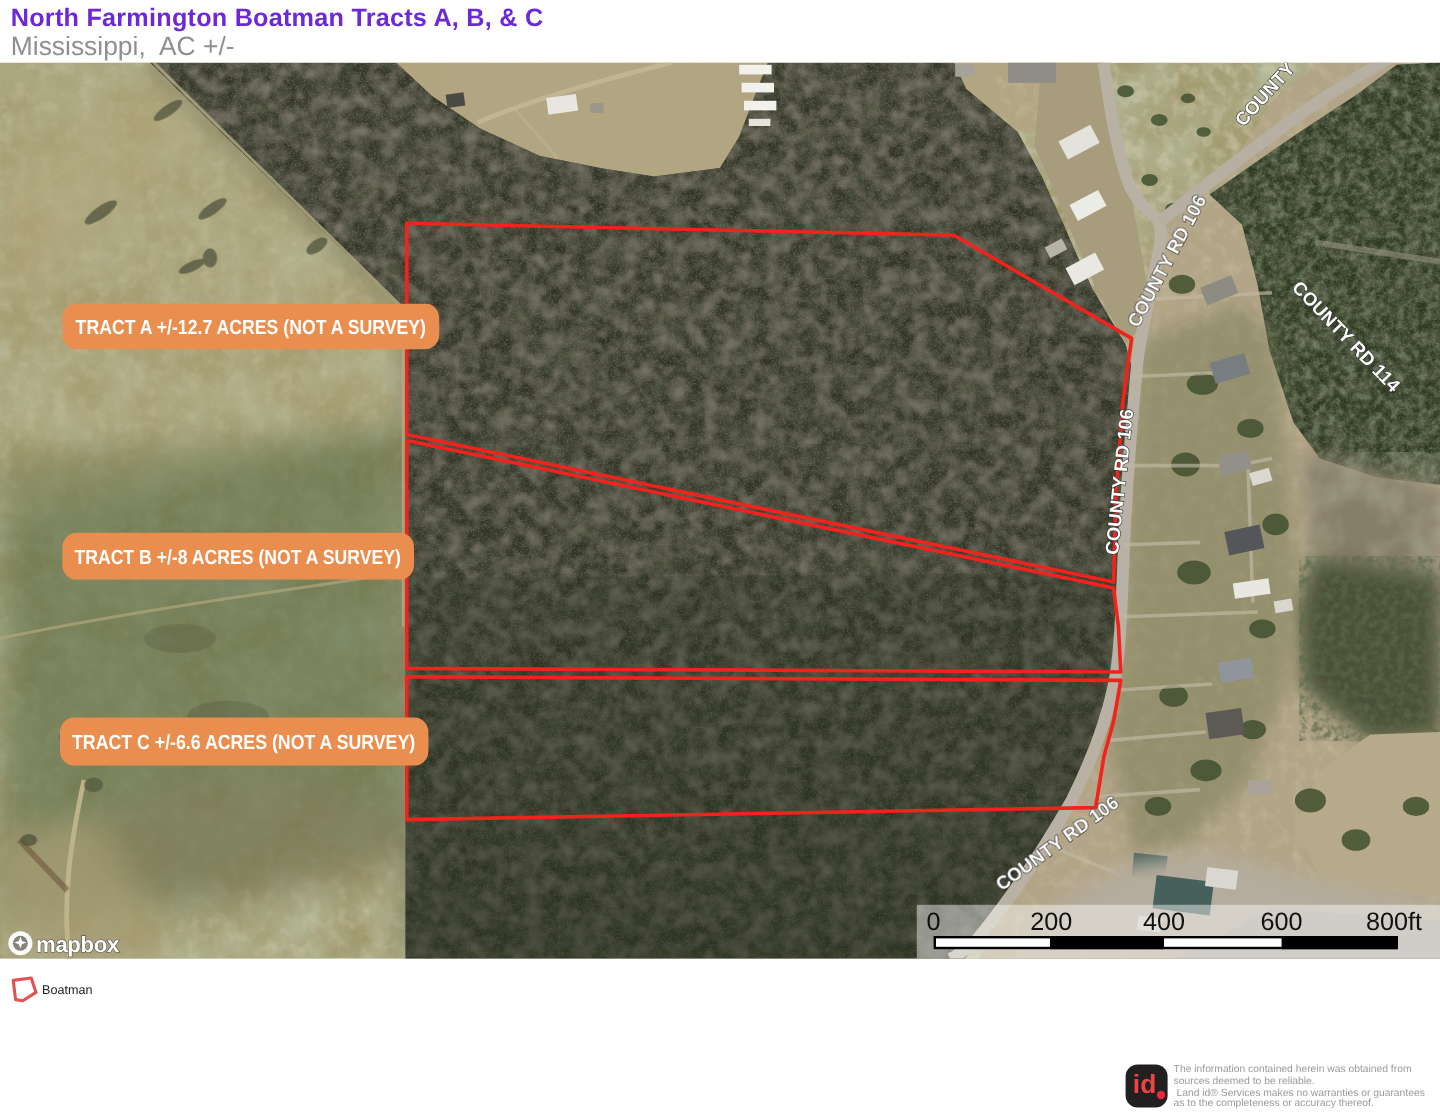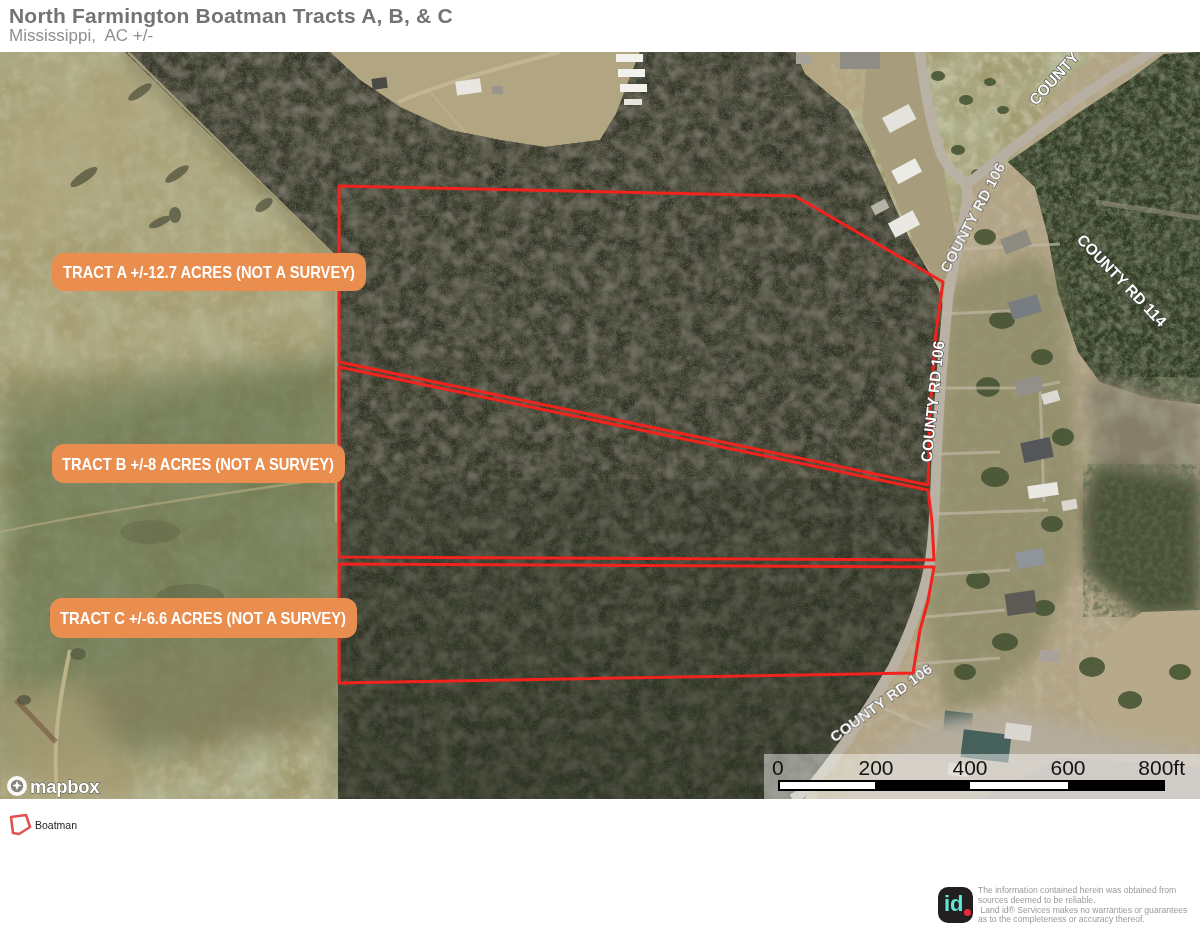--- a/index.html
+++ b/index.html
@@ -1,23 +1,23 @@
 <!DOCTYPE html>
 <html><head>
 <meta charset="utf-8">
 <style>
   html,body{margin:0;padding:0;background:#ffffff;}
   .page{position:relative;width:1200px;height:927px;background:#ffffff;overflow:hidden;font-family:"Liberation Sans",sans-serif;}
-  .title{position:absolute;left:9px;top:4px;font-size:21px;font-weight:bold;color:#737373;letter-spacing:0.2px;}
-  .subtitle{position:absolute;left:9px;top:26px;font-size:17px;color:#8f8f8f;}
+  .title{position:absolute;left:9px;top:4px;font-size:21px;font-weight:bold;color:#6d28d9;letter-spacing:0.2px;}
+  .subtitle{position:absolute;left:9px;top:26px;font-size:22px;color:#8f8f8f;}
   .mapwrap{position:absolute;left:0;top:52px;width:1200px;height:747px;overflow:hidden;}
   .legendrow{position:absolute;left:8px;top:813px;height:24px;}
   .legendrow svg{position:absolute;left:0;top:0;}
   .legendrow .txt{position:absolute;left:27px;top:6px;font-size:10.5px;color:#222222;white-space:nowrap;}
-  .idlogo{position:absolute;left:938px;top:887px;width:35px;height:36px;background:#221f20;border-radius:10px;color:#5eead4;}
+  .idlogo{position:absolute;left:938px;top:887px;width:35px;height:36px;background:#221f20;border-radius:10px;color:#ef4444;}
   .idlogo span{position:absolute;left:6px;top:4px;font-size:22px;font-weight:bold;}
   .idlogo .dot{position:absolute;left:26px;top:22px;width:7px;height:7px;background:#e8293b;border-radius:50%;}
   .disclaimer{position:absolute;left:978px;top:886px;width:230px;font-size:8.6px;line-height:9.8px;color:#9a9a9a;}
 </style>
 </head>
 <body>
 
 <div class="page">
 
   <div class="title">North Farmington Boatman Tracts A, B, &amp; C</div>

